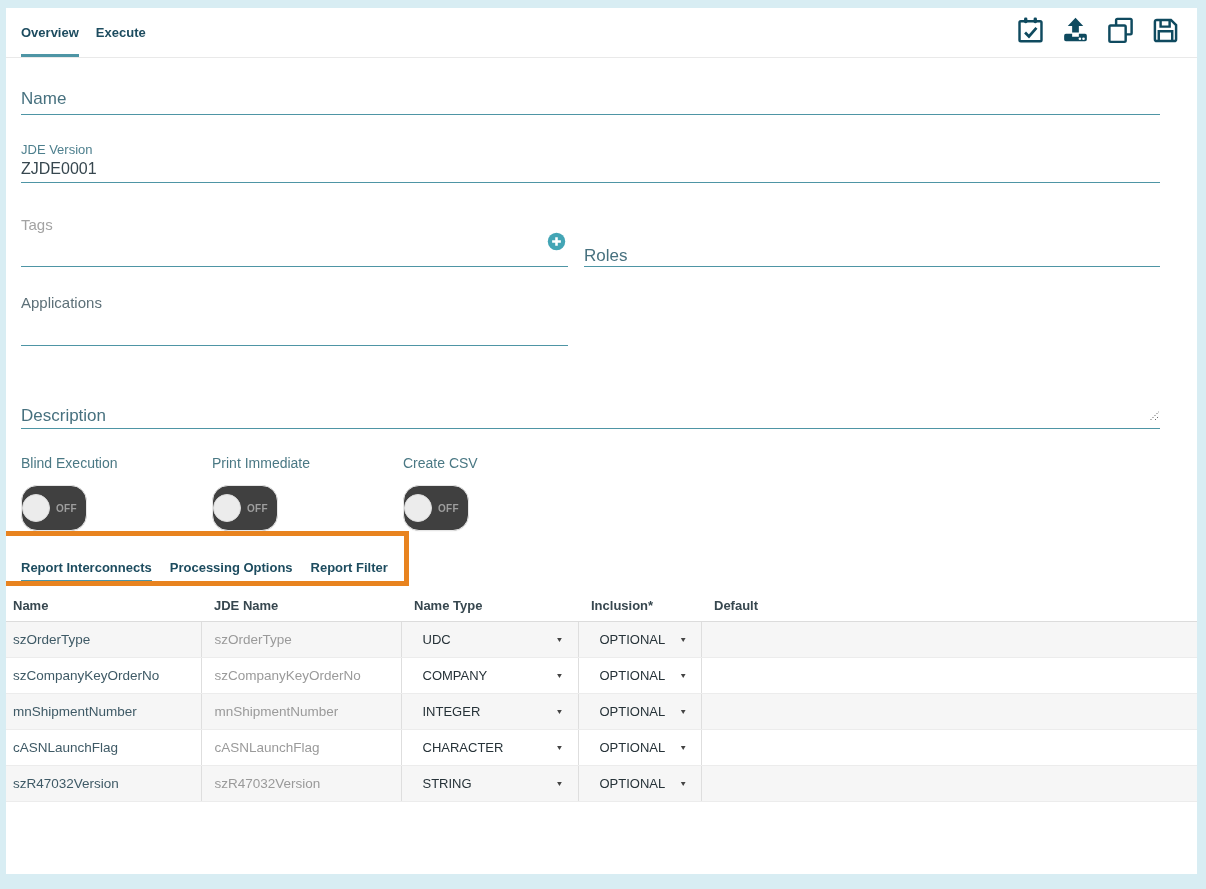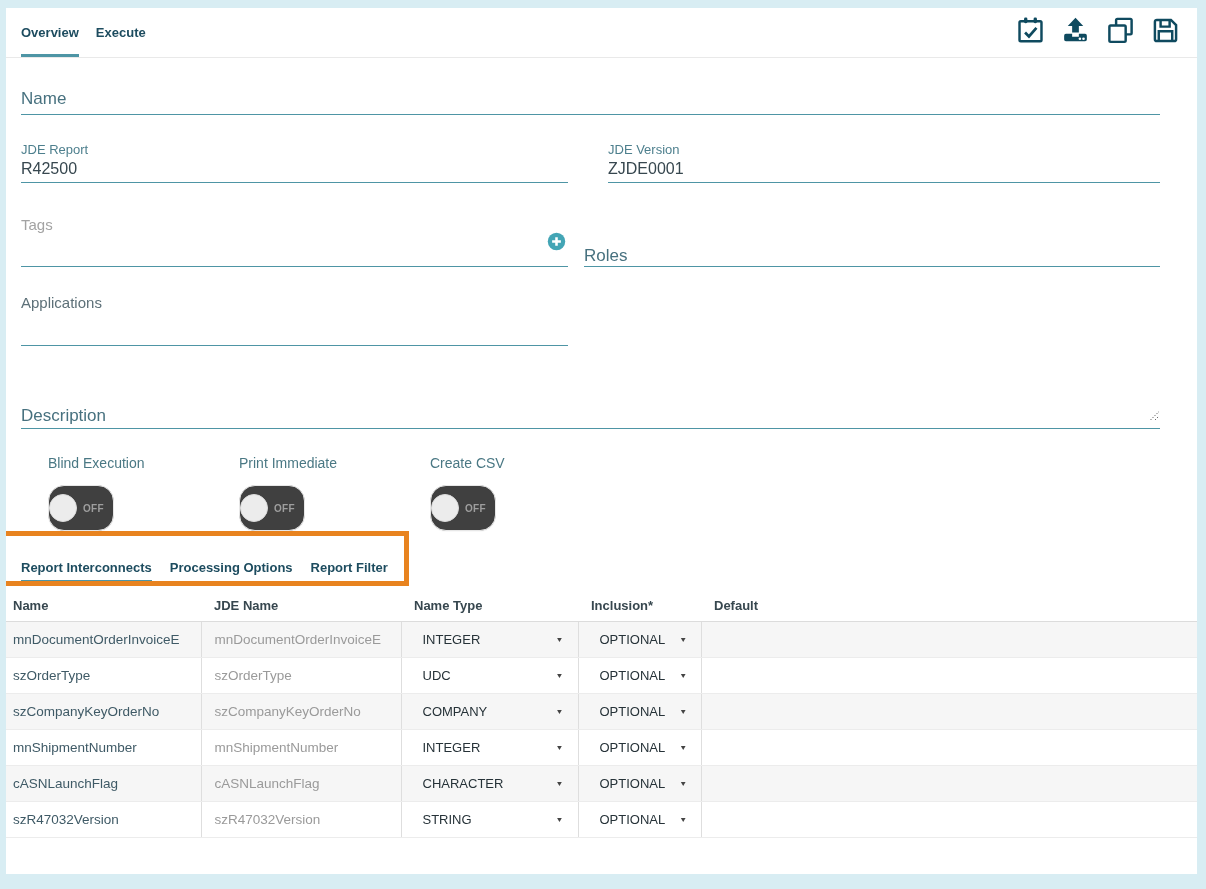--- a/index.html
+++ b/index.html
@@ -38,21 +38,21 @@
   .tags-placeholder{font-size:15px; color:var(--placeholder-gray); line-height:18px;}
   .add-tag-btn{position:absolute; right:2px; top:16px; width:19px; height:19px; cursor:pointer; display:flex;}
   .roles-field{flex:1; }
 
   .applications-field{width:547px; margin-top:27px;}
   .applications-label{font-size:15px; color:#5d7078; line-height:18px; margin-bottom:33px;}
 
   .description-field{margin-top:60px; padding-bottom:2px; position:relative;}
   .resize-grip{position:absolute; right:0; bottom:3px;}
 
-  .toggles-row{display:flex; margin-top:26px;margin-left:27px;}
+  .toggles-row{display:flex; margin-top:26px;}
   .toggle-block{width:191px; flex:none;}
   .toggle-label{font-size:14px; color:#4a7884; line-height:17px;}
   .toggle{margin-top:13px; width:66px; height:46px; border:1px solid #e7e7e7; border-radius:16px; background:#404040; display:flex; align-items:center; cursor:pointer; box-shadow:0 1px 1px rgba(0,0,0,0.03);}
   .knob{width:28px; height:28px; border-radius:50%; background:#ececec; border:1px solid #dcdcdc; flex:none;}
   .toggle-state{font-size:10px; font-weight:bold; color:#9e9e9e; margin-left:6px; letter-spacing:.3px;}
 
   
   .section-tabs{display:flex; gap:18px; padding-left:15px; margin-top:29px;}
   .section-tab{font-size:13px; font-weight:bold; color:var(--tab-text); padding-bottom:8px; position:relative; cursor:pointer;}
   .section-tab.active::after{content:""; position:absolute; left:0; right:0; bottom:0; height:3px; background:var(--accent-teal);}
@@ -123,24 +123,20 @@
     </div>
   </div>
 
   <div class="form">
 
     <div class="name-field underlined">
       <div class="big-label">Name</div>
     </div>
 
     <div class="two-col jde-row">
-      <div class="col-left underlined">
-        <div class="field-label">JDE Report</div>
-        <div class="field-value">R42500</div>
-      </div>
       <div class="col-right underlined">
         <div class="field-label">JDE Version</div>
         <div class="field-value">ZJDE0001</div>
       </div>
     </div>
 
     <div class="tags-roles-row">
       <div class="tags-field underlined">
         <div class="tags-placeholder">Tags</div>
         <div class="add-tag-btn">
@@ -215,37 +211,20 @@
       <tr>
         <th>Name</th>
         <th>JDE Name</th>
         <th>Name Type</th>
         <th>Inclusion*</th>
         <th>Default</th>
       </tr>
     </thead>
     <tbody>
         <tr>
-          <td class="c-name">mnDocumentOrderInvoiceE</td>
-          <td class="c-jde">mnDocumentOrderInvoiceE</td>
-          <td>
-            <div class="select spread">
-              <span class="val">INTEGER</span>
-              <span class="caret">▼</span>
-            </div>
-          </td>
-          <td>
-            <div class="select inline">
-              <span class="val">OPTIONAL</span>
-              <span class="caret">▼</span>
-            </div>
-          </td>
-          <td></td>
-        </tr>
-        <tr>
           <td class="c-name">szOrderType</td>
           <td class="c-jde">szOrderType</td>
           <td>
             <div class="select spread">
               <span class="val">UDC</span>
               <span class="caret">▼</span>
             </div>
           </td>
           <td>
             <div class="select inline">

